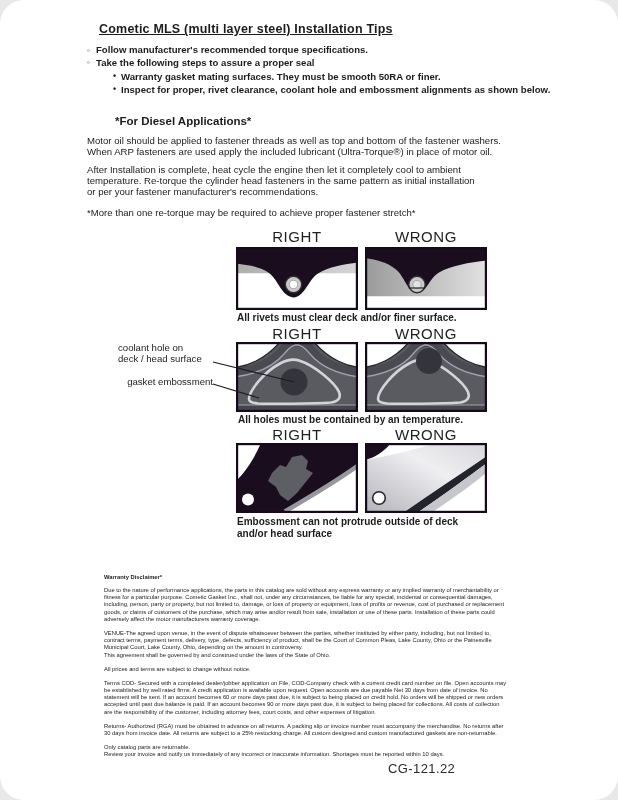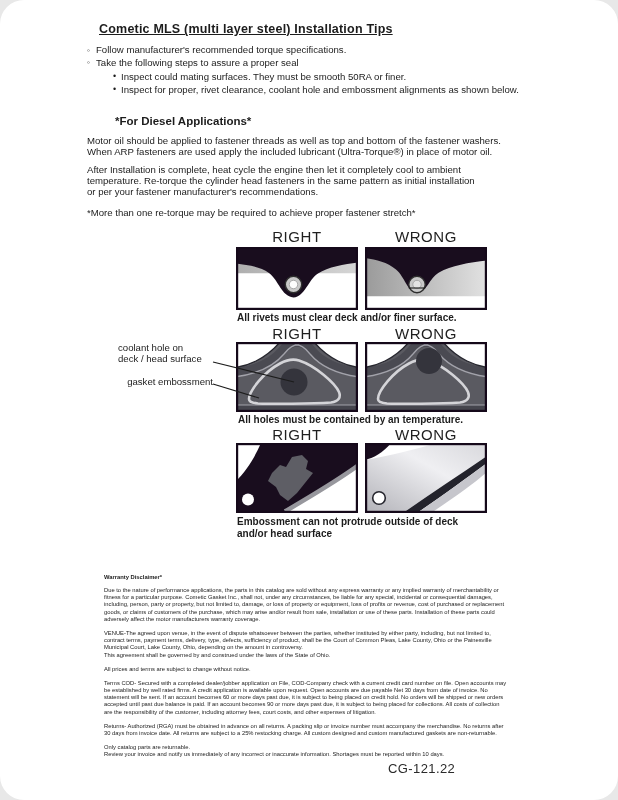--- a/index.html
+++ b/index.html
@@ -9,21 +9,21 @@
     font-family:"Liberation Sans", sans-serif; color:#1c1c1c;border-radius:24px;
   }
   .pre { white-space:pre-line; }
 
   .title {
     position:absolute; left:99px; top:22px;
     font-size:12.5px; font-weight:bold; letter-spacing:0.2px;
     text-decoration:underline;
   }
   .bullets { position:absolute; left:87px; top:44px; font-size:9.6px; }
-  .b { line-height:12.4px; }
+  .b { line-height:12.4px;font-weight:bold; }
   .b .m { display:inline-block; width:9px; font-size:8px; vertical-align:0.5px; }
   .b.sub { margin-left:26px; }
   .b.sub .m { width:8px; font-size:9px; }
 
   .h2 { position:absolute; left:87px; top:115px; font-size:11.5px; font-weight:bold;margin-left:28px; }
   .para { position:absolute; left:87px; font-size:9.6px; line-height:11.2px; }
   .p1 { top:135px; }
   .p2 { top:164px; }
   .note { top:207px; }
 
@@ -68,21 +68,21 @@
 </head>
 <body>
 
 <div class="page">
 
   <div class="title">Cometic MLS (multi layer steel) Installation Tips</div>
 
   <div class="bullets">
     <div class="b"><span class="m">◦</span><span>Follow manufacturer's recommended torque specifications.</span></div>
     <div class="b"><span class="m">◦</span><span>Take the following steps to assure a proper seal</span></div>
-    <div class="b sub"><span class="m">•</span><span>Inspect could mating surfaces.  They must be smooth 50RA or finer.</span></div>
+    <div class="b sub"><span class="m">•</span><span>Warranty gasket mating surfaces.  They must be smooth 50RA or finer.</span></div>
     <div class="b sub"><span class="m">•</span><span>Inspect for proper, rivet clearance, coolant hole and embossment alignments as shown below.</span></div>
   </div>
 
   <div class="h2">*For Diesel Applications*</div>
   <div class="para pre p2">After Installation is complete, heat cycle the engine then let it completely cool to ambient
 temperature. Re-torque the cylinder head fasteners in the same pattern as initial installation
 or per your fastener manufacturer's recommendations.</div>
   <div class="para pre p1">Motor oil should be applied to fastener threads as well as top and bottom of the fastener washers.
 When ARP fasteners are used apply the included lubricant (Ultra-Torque®) in place of motor oil.</div>
   <div class="para note">*More than one re-torque may be required to achieve proper fastener stretch*</div>

